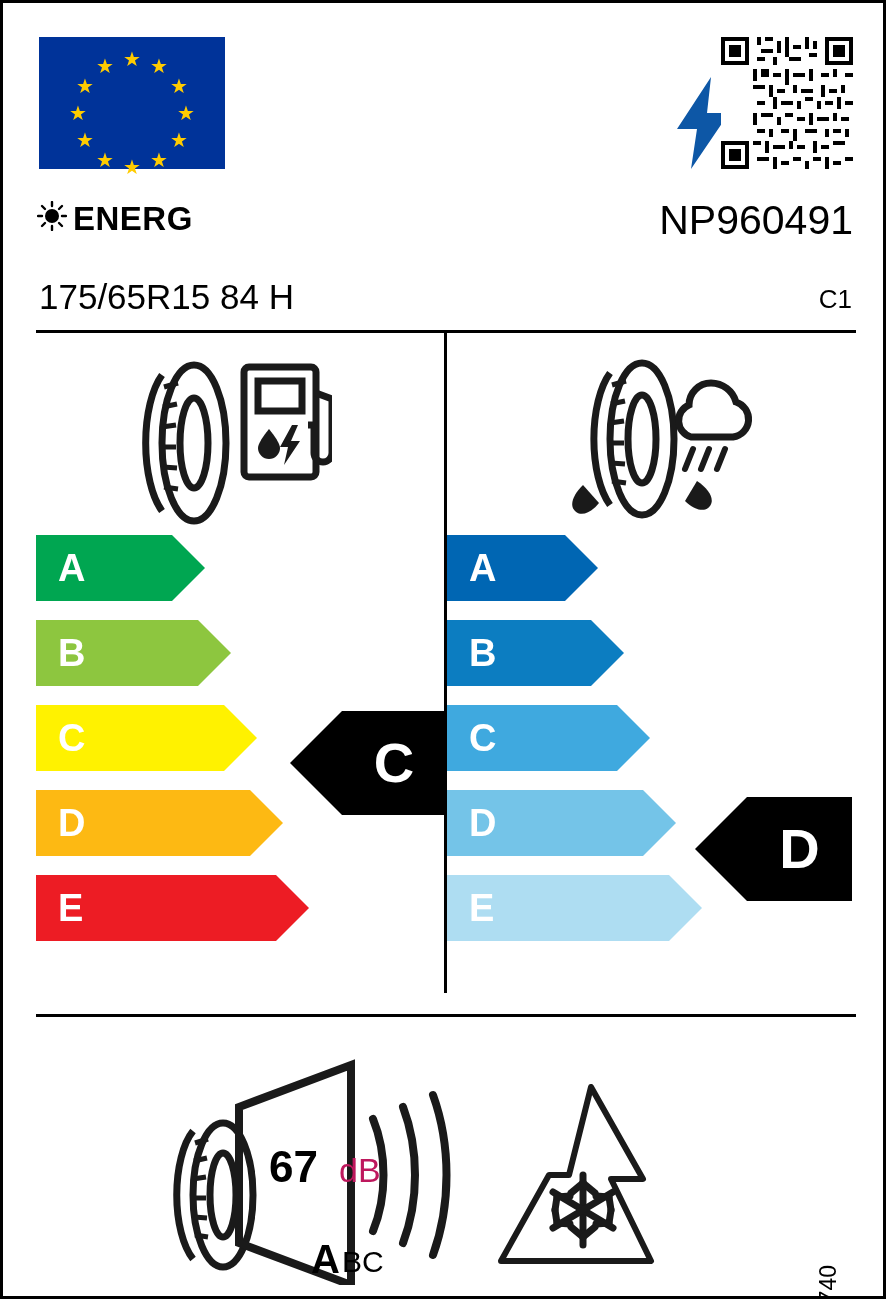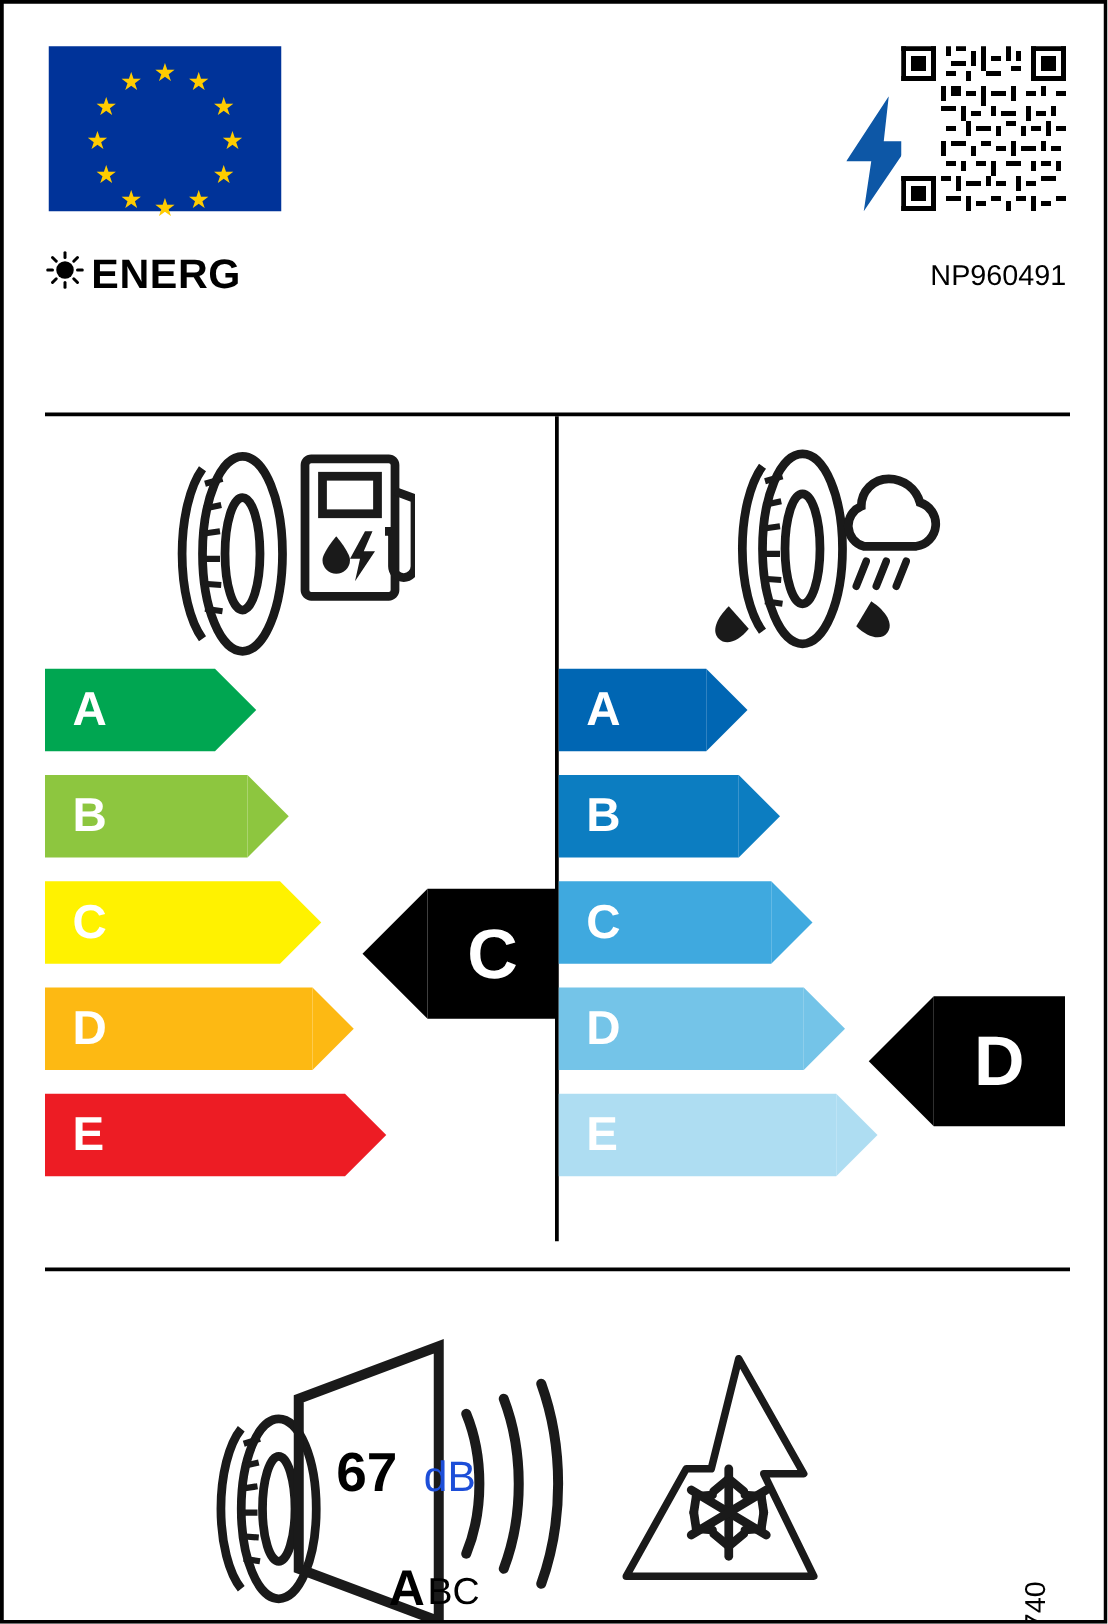--- a/index.html
+++ b/index.html
@@ -99,21 +99,21 @@
   }
   .brand-text {
     position: absolute;
     left: 34px;
     top: 0;
   }
   .type-code {
     position: absolute;
     right: 0;
     top: 2px;
-    font-size: 23px;
+    font-size: 41px;
     line-height: 38px;
     color: #000;
     text-align: center;
   }
   .sep-line {
     position: absolute;
     background: #000;
   }
 
   .size-row {
@@ -223,40 +223,40 @@
   .bottom {
     position: absolute;
     left: 33px;
     top: 1014px;
     width: 820px;
     height: 280px;
   }
   .noise-group {
     position: absolute;
     left: 125px;
-    top: 40px;
+    top: 28px;
     width: 350px;
     height: 240px;
     text-decoration: underline;
   }
   .db-value {
     position: absolute;
     left: 108px;
     top: 98px;
     font-size: 44px;
     font-weight: bold;
     color: #000;
     line-height: 48px;
   }
   .db-unit {
     position: absolute;
     left: 178px;
     top: 104px;
     font-size: 34px;
-    color: #1d4ed8;
+    color: #be185d;
     line-height: 42px;
   }
   .noise-class {
     position: absolute;
     left: 150px;
     top: 192px;
     font-size: 40px;
     font-weight: bold;
     color: #000;
     line-height: 44px;
@@ -421,20 +421,24 @@
           <line x1="22" y1="22" x2="25" y2="25"></line>
           <line x1="25" y1="5" x2="22" y2="8"></line>
           <line x1="8" y1="22" x2="5" y2="25"></line>
         </g>
       </svg>
       <span class="brand-text">ENERG</span>
     </div>
     <div class="type-code">NP960491</div>
   </div>
 
+  <div class="size-row">
+    <div class="tyre-size">175/65R15 84 H</div>
+    <div class="tyre-class">C1</div>
+  </div>
 
   <div class="sep-line hline-top"></div>
   <div class="sep-line hline-mid"></div>
   <div class="sep-line vline-mid"></div>
 
   <div class="pane pane-left">
 
     <svg class="icon-box" style="left:96px; width:200px;" viewBox="0 0 200 180">
 
       <g fill="none" stroke="#1A1A1A" stroke-width="7">

